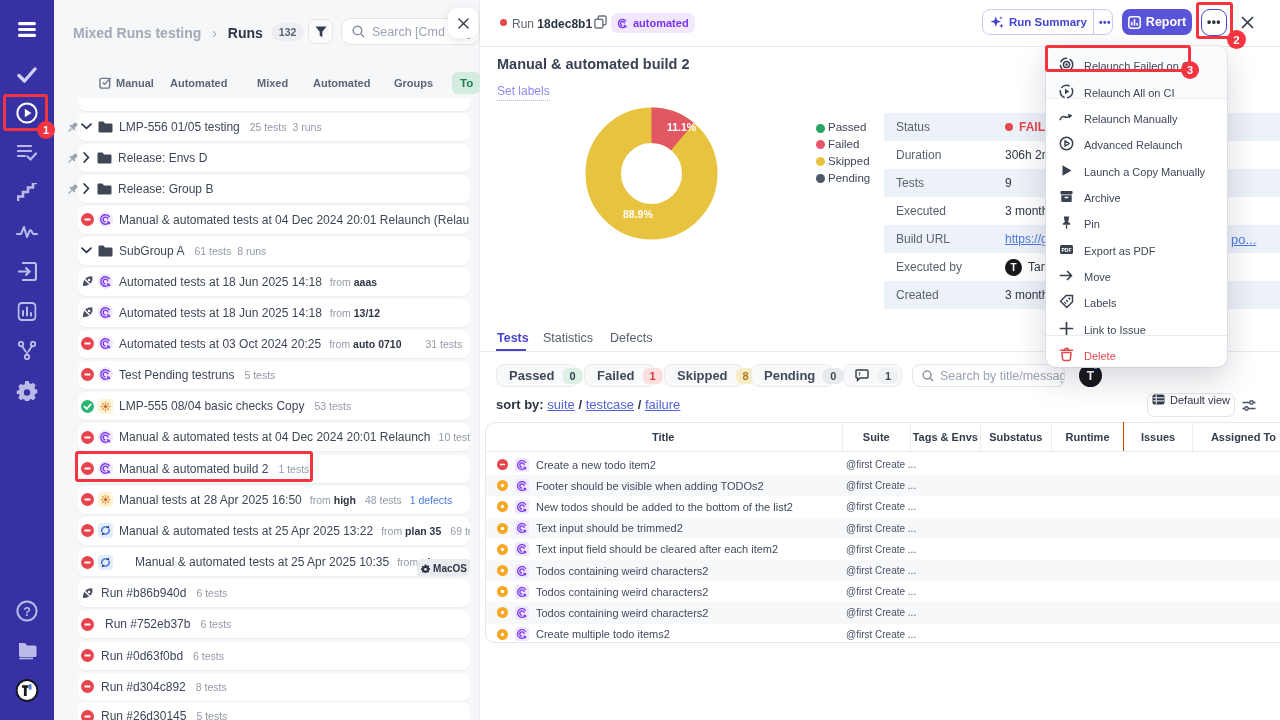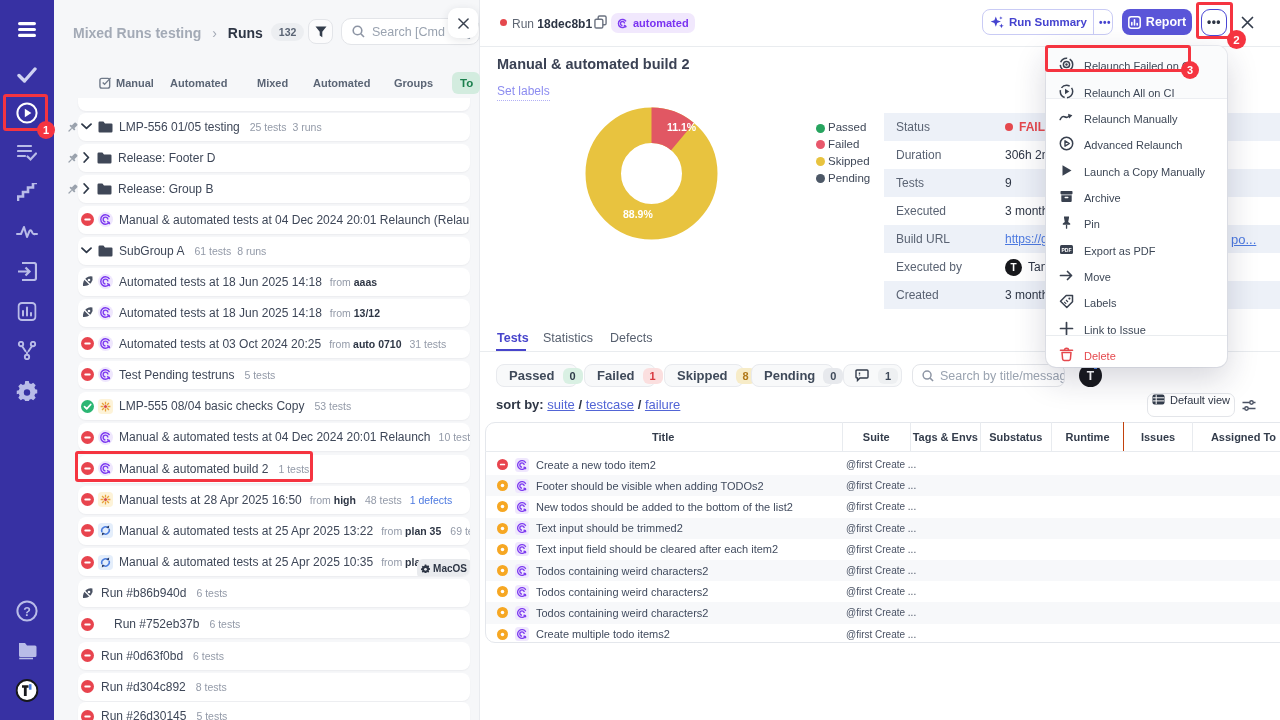--- a/index.html
+++ b/index.html
@@ -106,21 +106,21 @@
           <rect x="5.9" y="7.5" width="1.2" height="4.6" rx="0.6"></rect>
         </g>
       </svg>
       <div class="runrow" style="top:143.5px">
         <svg style="margin-left:5px" width="7" height="11" viewBox="0 0 7 11">
           <path d="M1.2 1 L5.4 5.5 L1.2 10" stroke="#2f3949" stroke-width="1.8" fill="none" stroke-linecap="round" stroke-linejoin="round"></path>
         </svg>
         <svg style="margin-left:7px" width="15" height="12" viewBox="0 0 15 12">
           <path fill="#3f4757" d="M0.5 1.8 Q0.5 0.6 1.7 0.6 H5.4 L7 2.4 H13.3 Q14.5 2.4 14.5 3.6 V10.2 Q14.5 11.4 13.3 11.4 H1.7 Q0.5 11.4 0.5 10.2 Z"></path>
         </svg>
-        <span class="rtitle" style="margin-left:6px">Release: Footer D</span>
+        <span class="rtitle" style="margin-left:6px">Release: Envs D</span>
       </div>
 
     <svg class="abs" style="left:12px; top:182.5px" width="13" height="13" viewBox="0 0 13 13">
         <g transform="rotate(45 6.5 6.5)" fill="#9aa2ad">
           <rect x="4.6" y="0.8" width="3.8" height="5.2" rx="1"></rect>
           <rect x="3" y="5.6" width="7" height="1.9" rx="0.9"></rect>
           <rect x="5.9" y="7.5" width="1.2" height="4.6" rx="0.6"></rect>
         </g>
       </svg>
       <div class="runrow" style="top:174.5px">
@@ -207,21 +207,21 @@
         <svg style="margin-left:4px; flex:0 0 auto" width="15" height="15" viewBox="0 0 16 16">
           <circle cx="8" cy="8" r="8" fill="#efe7fd"></circle>
           <g stroke="#7d3bf0" fill="none" stroke-width="1.5">
             <path d="M12.3 10.5 A5 5 0 1 1 12.3 5.5"></path>
             <path d="M8 10.5 A2.5 2.5 0 1 1 10.5 8"></path>
             <path d="M9.9 9.9 L12.7 12.7"></path>
           </g>
         </svg>
         <span class="rtitle" style="margin-left:6px">Automated tests at 03 Oct 2024 20:25</span>
         <span class="rfrom" style="margin-left:8px">from <b>auto 0710</b></span>
-        <span class="rsmall" style="margin-left:8px">31 tests</span>
+        <span class="rsmall" style="margin-left:24px">31 tests</span>
       </div>
 
     <div class="runrow" style="top:360.5px">
         <svg style="margin-left:3px; flex:0 0 auto" width="13" height="13" viewBox="0 0 13 13">
           <circle cx="6.5" cy="6.5" r="6.5" fill="#e8444e"></circle>
           <rect x="3.3" y="5.5" width="6.4" height="2" rx="1" fill="#fff"></rect>
         </svg>
         <svg style="margin-left:4px; flex:0 0 auto" width="15" height="15" viewBox="0 0 16 16">
           <circle cx="8" cy="8" r="8" fill="#efe7fd"></circle>
           <g stroke="#7d3bf0" fill="none" stroke-width="1.5">
@@ -331,21 +331,21 @@
           </svg>
           <svg style="margin-left:4px; flex:0 0 auto" width="15" height="15" viewBox="0 0 16 16">
             <rect width="16" height="16" rx="4" fill="#e4eefb"></rect>
             <g fill="none" stroke="#4a7de0" stroke-width="1.6">
               <path d="M4.2 9.8 A4.1 4.1 0 0 1 10.8 5.3"></path>
               <path d="M11.8 6.2 A4.1 4.1 0 0 1 5.2 10.7"></path>
             </g>
             <path d="M11.9 2.7 L11.6 5.8 L8.8 4.5 Z" fill="#2c3e66"></path>
             <path d="M4.1 13.3 L4.4 10.2 L7.2 11.5 Z" fill="#2c3e66"></path>
           </svg>
-          <span class="rtitle" style="margin-left:6px">Manual &amp; automated tests at 25 Apr 2025 10:35</span>
+          <span class="rtitle" style="margin-left:22px">Manual &amp; automated tests at 25 Apr 2025 10:35</span>
           <span class="rfrom" style="margin-left:8px">from <b>plan</b></span>
           <span style="position:absolute; right:-2px; top:4px; background:#e9ebee; border-radius:6px; height:20px; display:flex; align-items:center; padding:0 5px 0 4px; font-size:10px; font-weight:700; color:#2e3645;"><svg width="9" height="9" viewBox="0 0 21 21" style="margin-right:3px">
               <path fill="#2e3645" d="M8.7 1 h3.6 l.5 2.3 1.9.8 2-1.3 2.5 2.5-1.3 2 .8 1.9 2.3.5 v3.6 l-2.3.5-.8 1.9 1.3 2-2.5 2.5-2-1.3-1.9.8-.5 2.3 H8.7 l-.5-2.3-1.9-.8-2 1.3-2.5-2.5 1.3-2-.8-1.9L0 14.3 V10.7 l2.3-.5.8-1.9-1.3-2 2.5-2.5 2 1.3 1.9-.8z"></path>
               <circle cx="10.5" cy="12.5" r="3.2" fill="#e9ebee"></circle>
             </svg>MacOS</span>
         </div>
       </div>
 
     <div class="runrow" style="top:579px">
         <svg style="margin-left:3px; flex:0 0 auto" width="13" height="13" viewBox="0 0 13 13">
@@ -355,21 +355,21 @@
         </svg>
         <span class="rtitle" style="margin-left:7px">Run #b86b940d</span>
         <span class="rsmall" style="margin-left:10px">6 tests</span>
       </div>
 
     <div class="runrow" style="top:610px">
         <svg style="margin-left:3px; flex:0 0 auto" width="13" height="13" viewBox="0 0 13 13">
           <circle cx="6.5" cy="6.5" r="6.5" fill="#e8444e"></circle>
           <rect x="3.3" y="5.5" width="6.4" height="2" rx="1" fill="#fff"></rect>
         </svg>
-        <span class="rtitle" style="margin-left:20px">Run #752eb37b</span>
+        <span class="rtitle" style="margin-left:11px">Run #752eb37b</span>
         <span class="rsmall" style="margin-left:10px">6 tests</span>
       </div>
 
     <div class="runrow" style="top:641.5px">
         <svg style="margin-left:3px; flex:0 0 auto" width="13" height="13" viewBox="0 0 13 13">
           <circle cx="6.5" cy="6.5" r="6.5" fill="#e8444e"></circle>
           <rect x="3.3" y="5.5" width="6.4" height="2" rx="1" fill="#fff"></rect>
         </svg>
         <span class="rtitle" style="margin-left:7px">Run #0d63f0bd</span>
         <span class="rsmall" style="margin-left:10px">6 tests</span>

